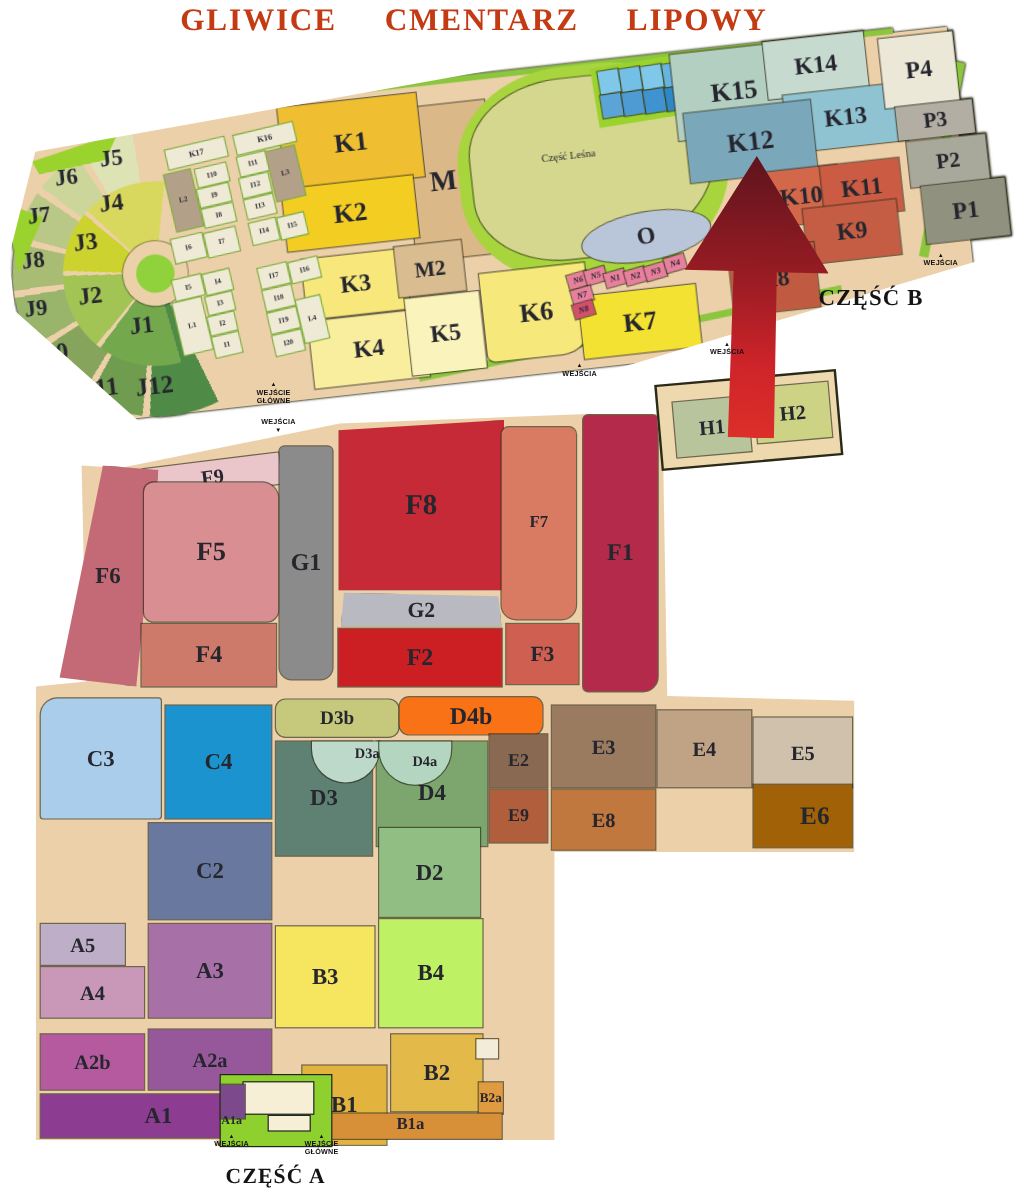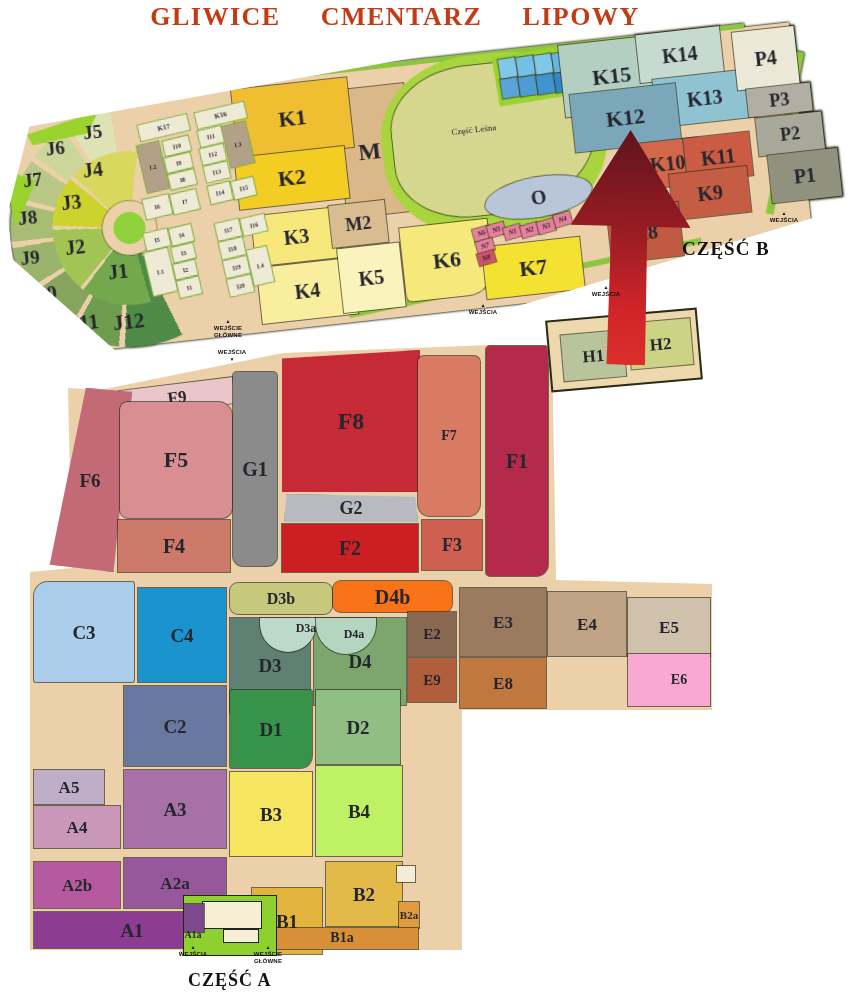--- a/index.html
+++ b/index.html
@@ -383,28 +383,25 @@
       </div>
       <div class="sec" style="left: 548px; top: 592px; width: 78px; height: 64px; background: rgb(192, 162, 133); font-size: 17px; box-shadow: rgba(42, 42, 24, 0.65) 0px 0px 0px 1px;">
         <span>E4</span>
       </div>
       <div class="sec" style="left: 628px; top: 598px; width: 82px; height: 58px; background: rgb(208, 193, 173); font-size: 17px; box-shadow: rgba(42, 42, 24, 0.65) 0px 0px 0px 1px;">
         <span>E5</span>
       </div>
       <div class="sec" style="left: 460px; top: 658px; width: 86px; height: 50px; background: rgb(193, 120, 63); font-size: 17px; box-shadow: rgba(42, 42, 24, 0.65) 0px 0px 0px 1px;">
         <span>E8</span>
       </div>
-      <div class="sec" style="left: 628px; top: 654px; width: 82px; height: 52px; background: #f9a8d4; font-size: 14px; box-shadow: rgba(42, 42, 24, 0.65) 0px 0px 0px 1px; padding-left: 20px;">
+      <div class="sec" style="left: 628px; top: 654px; width: 82px; height: 52px; background: #a16207; font-size: 21px; box-shadow: rgba(42, 42, 24, 0.65) 0px 0px 0px 1px; padding-left: 20px;">
         <span>E6</span>
       </div>
       <div class="sec" style="left: 124px; top: 686px; width: 102px; height: 80px; background: rgb(104, 120, 159); font-size: 19px; box-shadow: rgba(42, 42, 24, 0.65) 0px 0px 0px 1px;">
         <span>C2</span>
-      </div>
-      <div class="sec" style="left: 230px; top: 690px; width: 82px; height: 78px; background: rgb(55, 146, 74); font-size: 19px; border-radius: 2px 2px 12px; box-shadow: rgba(42, 42, 24, 0.65) 0px 0px 0px 1px;">
-        <span>D1</span>
       </div>
       <div class="sec" style="left: 316px; top: 690px; width: 84px; height: 74px; background: rgb(145, 191, 131); font-size: 19px; box-shadow: rgba(42, 42, 24, 0.65) 0px 0px 0px 1px;">
         <span>D2</span>
       </div>
       <div class="sec" style="left: 34px; top: 770px; width: 70px; height: 34px; background: rgb(191, 174, 199); font-size: 17px; box-shadow: rgba(42, 42, 24, 0.65) 0px 0px 0px 1px;">
         <span>A5</span>
       </div>
       <div class="sec" style="left: 34px; top: 806px; width: 86px; height: 42px; background: rgb(201, 152, 185); font-size: 17px; box-shadow: rgba(42, 42, 24, 0.65) 0px 0px 0px 1px;">
         <span>A4</span>
       </div>

